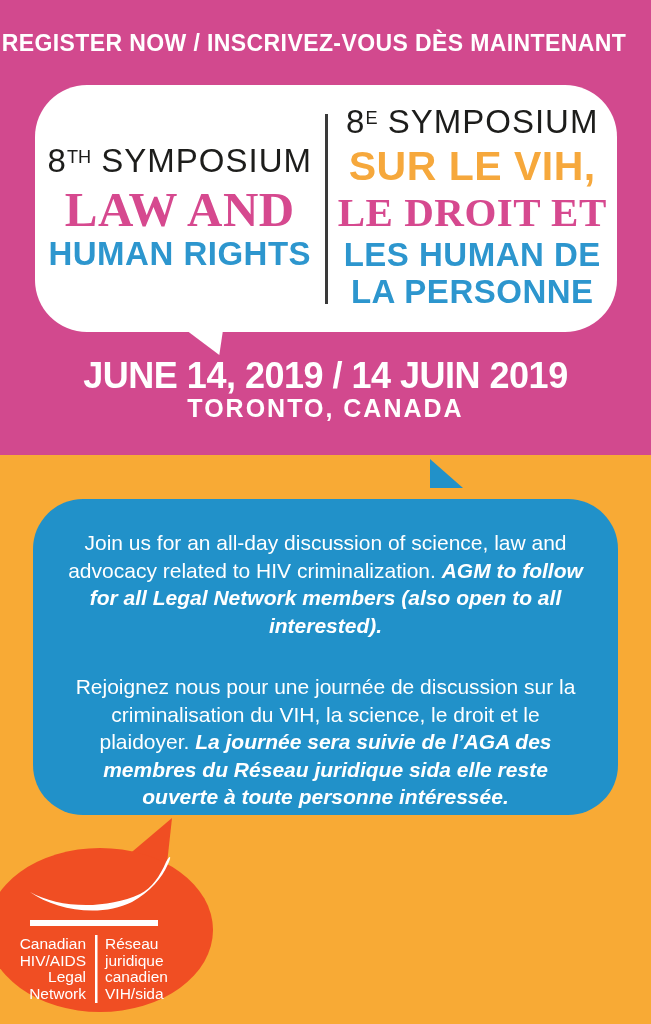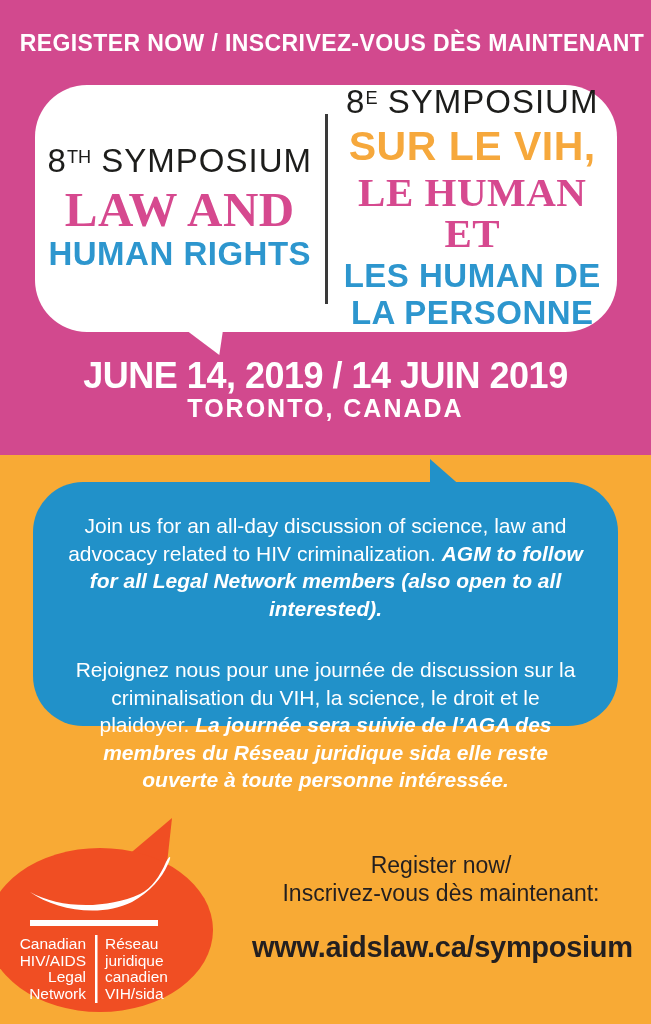--- a/index.html
+++ b/index.html
@@ -10,21 +10,21 @@
   html,body{margin:0;padding:0;background:#888;}
   .poster{
     position:relative; width:651px; height:1024px; overflow:hidden;
     font-family:"Liberation Sans","DejaVu Sans",sans-serif;
     margin:0 auto; background:var(--orange-bg);
   }
   
   .pink-section{position:absolute;left:0;top:0;width:651px;height:455px;background:var(--pink);}
   .register-banner{
     position:absolute;left:0;top:30px;width:628px;text-align:center;
-    color:var(--white);font-weight:bold;font-size:23px;letter-spacing:.4px;padding-left:18px;
+    color:var(--white);font-weight:bold;font-size:23px;letter-spacing:.4px;
   }
   .title-bubble{
     position:absolute;left:35px;top:85px;width:582px;height:247px;
     background:var(--white);border-radius:52px;
     display:flex;align-items:center;justify-content:center;
   }
   .title-bubble-tail{
     position:absolute;left:186px;top:330px;width:37px;height:25px;background:var(--white);
     clip-path:polygon(0 0,100% 0,90% 100%);
   }
@@ -40,21 +40,21 @@
     position:absolute;left:0;top:355px;width:651px;text-align:center;color:var(--white);
     font-size:36px;font-weight:900;letter-spacing:-.5px;
   }
   .city-line{
     position:absolute;left:0;top:394px;width:651px;text-align:center;color:var(--white);
     font-size:25px;font-weight:bold;letter-spacing:2px;
   }
   
   .orange-section{position:absolute;left:0;top:455px;width:651px;height:569px;background:var(--orange-bg);}
   .blue-bubble{
-    position:absolute;left:33px;top:482px;width:585px;height:244px;background:var(--blue);
+    position:absolute;left:33px;top:499px;width:585px;height:316px;background:var(--blue);
     border-radius:50px;box-sizing:border-box;padding:30px 34px 0 34px;
     text-align:center;color:var(--white);
   }
   .blue-bubble-tail{
     position:absolute;left:430px;top:459px;width:33px;height:29px;background:var(--blue);
     clip-path:polygon(0 0,0 100%,100% 100%);
   }
   .bubble-para{font-size:21px;line-height:27.5px;margin:0;}
   .bubble-para + .bubble-para{margin-top:34px;}
   .bubble-em{font-weight:bold;font-style:italic;}
@@ -79,21 +79,21 @@
   <div class="title-bubble">
     <div class="title-col">
       <div class="t-sym"><span>8</span><sup>TH</sup><span> SYMPOSIUM</span></div>
       <div class="t-big c-pink">LAW AND</div>
       <div class="t-sm c-blue">HUMAN RIGHTS</div>
     </div>
     <div class="title-divider"></div>
     <div class="title-col">
       <div class="t-sym"><span>8</span><sup>E</sup><span> SYMPOSIUM</span></div>
       <div class="t-med c-orange">SUR LE VIH,</div>
-      <div class="t-med c-pink">LE HUMAN ET</div>
+      <div class="t-med c-pink">LE DROIT ET</div>
       <div class="t-sm c-blue">LES HUMAN DE</div>
       <div class="t-sm c-blue">LA PERSONNE</div>
     </div>
   </div>
   <div class="title-bubble-tail"></div>
 
   <div class="date-line">JUNE 14, 2019 / 14 JUIN 2019</div>
   <div class="city-line">TORONTO, CANADA</div>
 
   <div class="orange-section"></div>
@@ -113,19 +113,14 @@
     <text class="logo-text" x="86" y="139" text-anchor="end">Canadian</text>
     <text class="logo-text" x="86" y="155.5" text-anchor="end">HIV/AIDS</text>
     <text class="logo-text" x="86" y="172" text-anchor="end">Legal</text>
     <text class="logo-text" x="86" y="188.5" text-anchor="end">Network</text>
     <text class="logo-text" x="105" y="139">Réseau</text>
     <text class="logo-text" x="105" y="155.5">juridique</text>
     <text class="logo-text" x="105" y="172">canadien</text>
     <text class="logo-text" x="105" y="188.5">VIH/sida</text>
   </svg>
 
-  <div class="register-block">
-    <div class="reg-line">Register now/</div>
-    <div class="reg-line">Inscrivez-vous dès maintenant:</div>
-    <div class="reg-url">www.aidslaw.ca/symposium</div>
-  </div>
 
 </div>
 
 </body></html>

